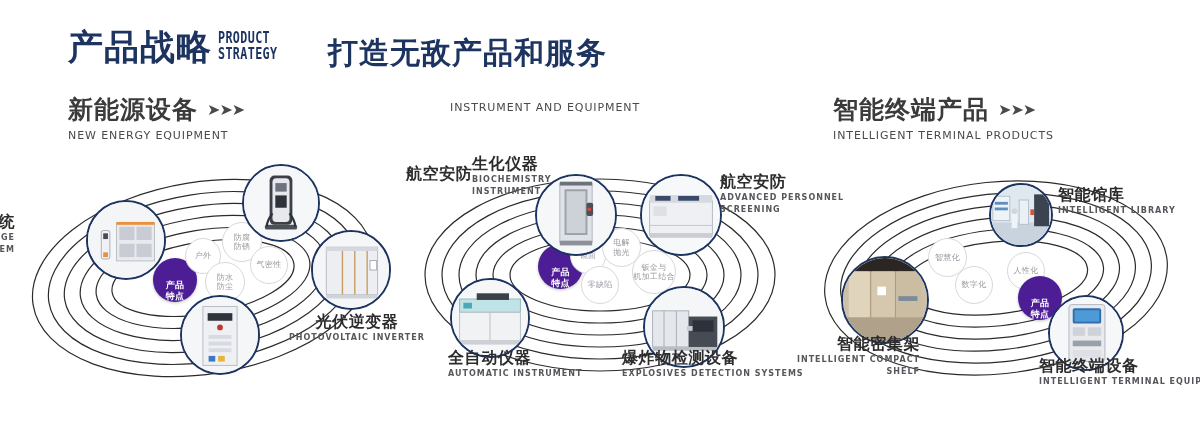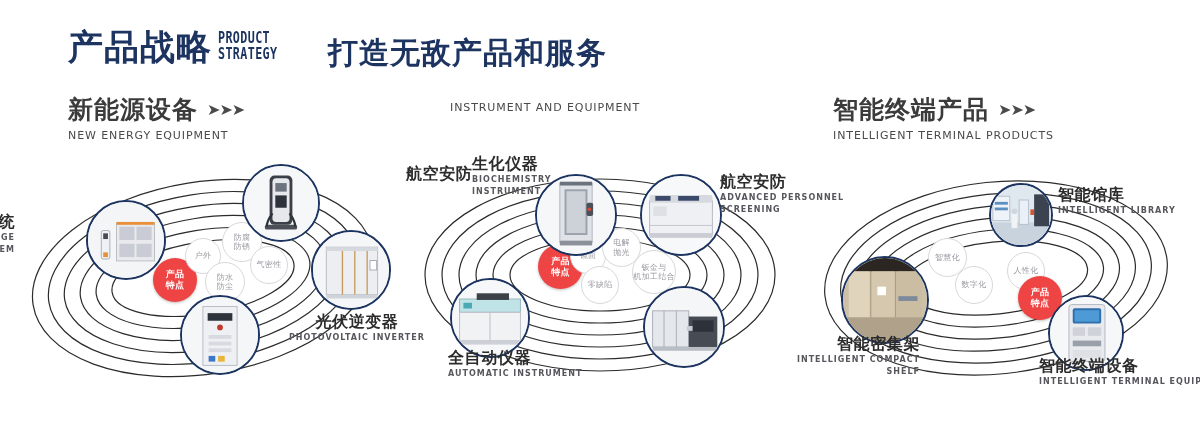--- a/index.html
+++ b/index.html
@@ -77,23 +77,24 @@
   .bub{
     position:absolute;border-radius:50%;
     border:1px solid #d8d8dc;background:#ffffff;
     display:flex;align-items:center;justify-content:center;
     text-align:center;color:#9a9aa2;
     font-size:8px;line-height:9.5px;letter-spacing:.3px;
     box-sizing:border-box;
     font-family:"DejaVu Sans","Liberation Sans",sans-serif;
   }
   .bub.core{
-    background:#ef4444;border:none;color:#fff;
+    background:#4c1d95;border:none;color:#fff;
     font-weight:bold;font-size:9px;line-height:11px;
     box-shadow:0 1px 3px rgba(0,0,0,.25);
+    align-items:flex-end;
   }
 
   
   .lab{position:absolute;white-space:nowrap;}
   .lab .cn{
     font-size:16px;font-weight:bold;color:#2c2c2c;letter-spacing:.6px;
     line-height:19px;
     font-family:"DejaVu Sans","Liberation Sans",sans-serif;
   }
   .lab .en{
@@ -312,20 +313,24 @@
     </div>
     <div class="lab" style="left:320px;top:22px;">
       <div class="cn">航空安防</div>
       <div class="en">ADVANCED PERSONNEL</div>
       <div class="en">SCREENING</div>
     </div>
     <div class="lab" style="left:48px;top:198px;">
       <div class="cn">全自动仪器</div>
       <div class="en">AUTOMATIC INSTRUMENT</div>
     </div>
+    <div class="lab" style="left:222px;top:198px;">
+      <div class="cn">爆炸物检测设备</div>
+      <div class="en">EXPLOSIVES DETECTION SYSTEMS</div>
+    </div>
   </div>
 
   <div class="cluster" id="cluster3">
     <svg class="rings" viewBox="0 0 400 250">
       <g fill="none" stroke="#2b2b2b" stroke-width="1.2">
         <ellipse cx="196" cy="128" rx="172" ry="96" transform="rotate(-6 196 128)"></ellipse>
         <ellipse cx="196" cy="128" rx="156" ry="84" transform="rotate(-6 196 128)"></ellipse>
         <ellipse cx="196" cy="128" rx="140" ry="72" transform="rotate(-6 196 128)"></ellipse>
         <ellipse cx="196" cy="128" rx="124" ry="60" transform="rotate(-6 196 128)"></ellipse>
         <ellipse cx="196" cy="128" rx="108" ry="48" transform="rotate(-6 196 128)"></ellipse>

